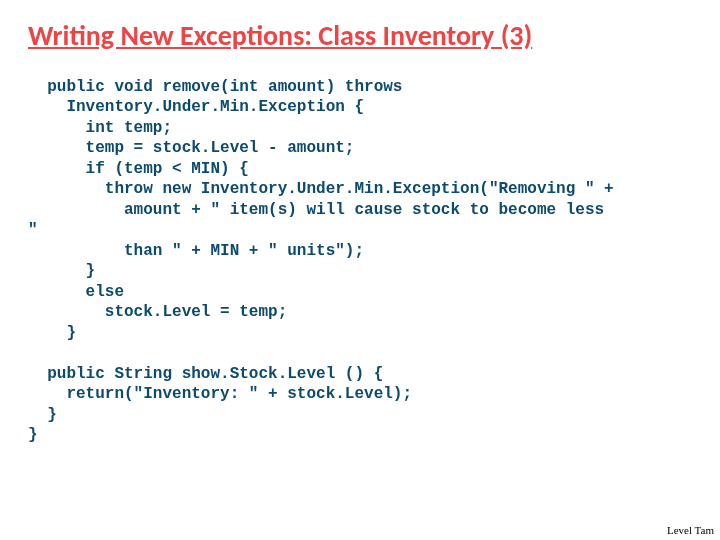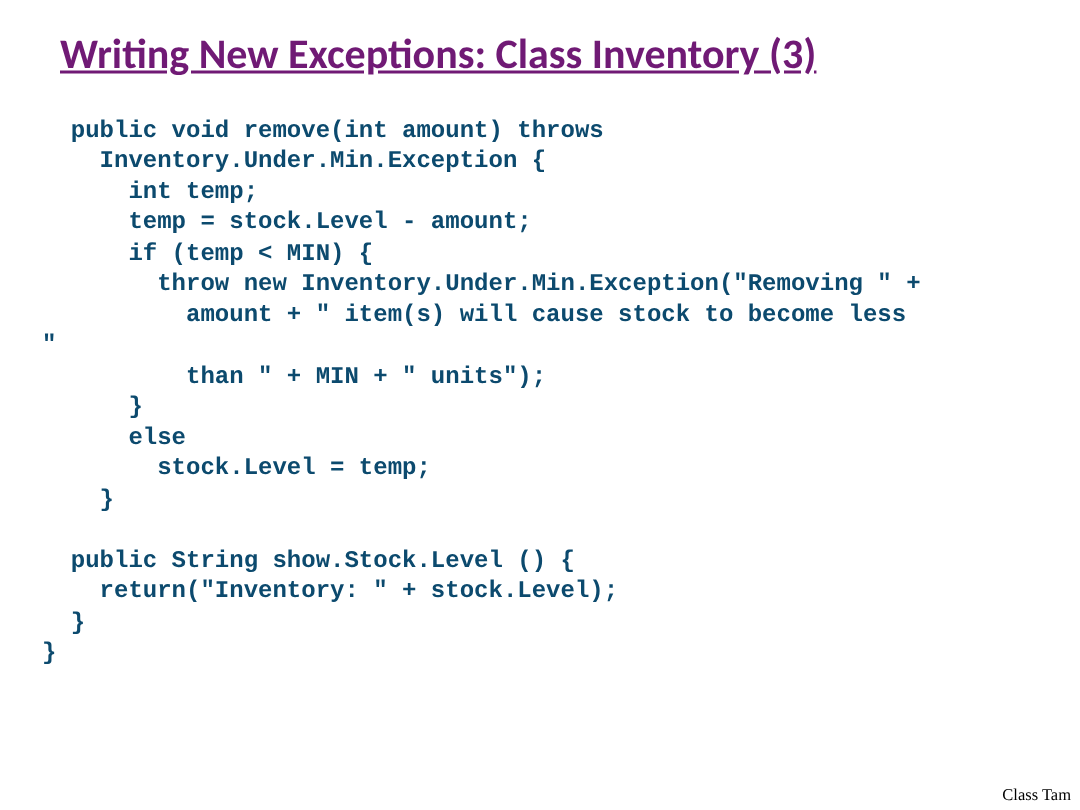--- a/index.html
+++ b/index.html
@@ -12,22 +12,22 @@
     position: relative;
     overflow: hidden;
   }
   .slide {
     padding: 18px 28px 0 28px;
   }
   .title {
     font-size: 28px;
     font-weight: bold;
     text-decoration: underline;
-    margin: 0 0 24px 12px;
-    color: #701a75;
+    margin: 0 0 24px 0;
+    color: #ef4444;
   }
   .code {
     font-family: "Courier New", Courier, monospace;
     font-size: 16px;
     line-height: 1.28;
     white-space: pre;
     color: #0c4a6e;
     font-weight: bold;
   }
   .footer {
@@ -57,13 +57,13 @@
       else
         stock.Level = temp;
     }
 
   public String show.Stock.Level () {
     return("Inventory: " + stock.Level);
   }
 }</div>
 </div>
 
-<div class="footer">Class Tam</div>
+<div class="footer">Level Tam</div>
 
 </body></html>

